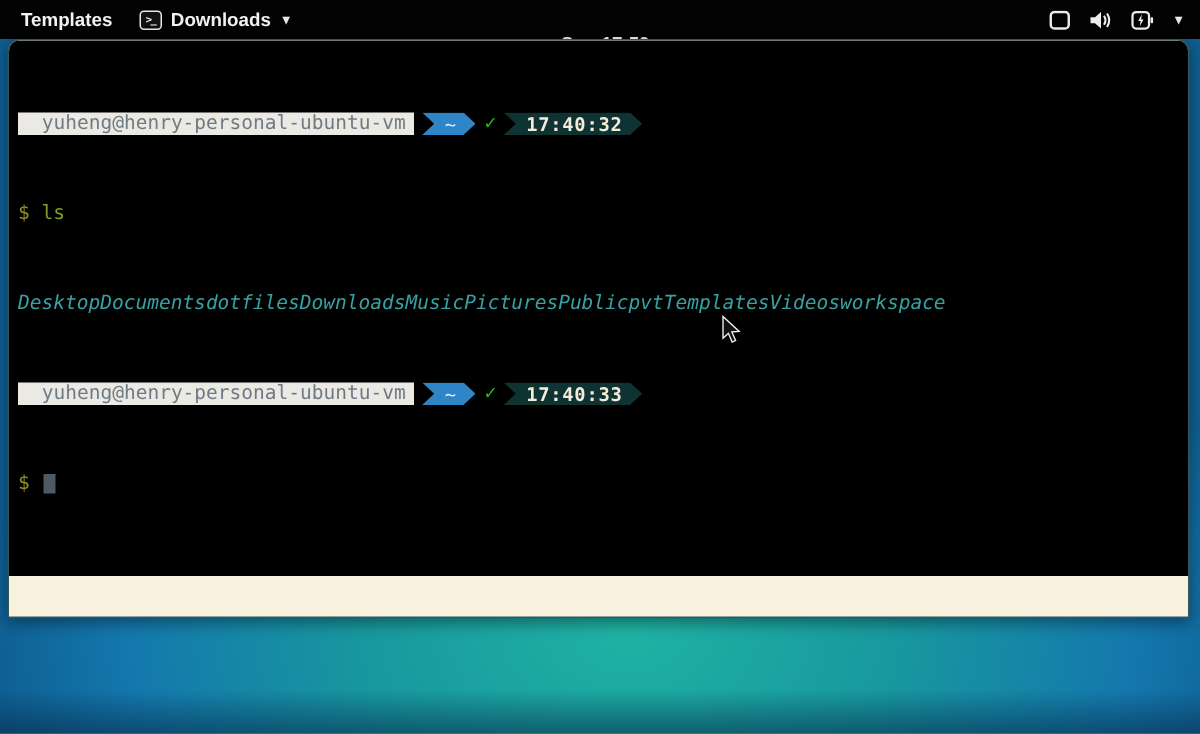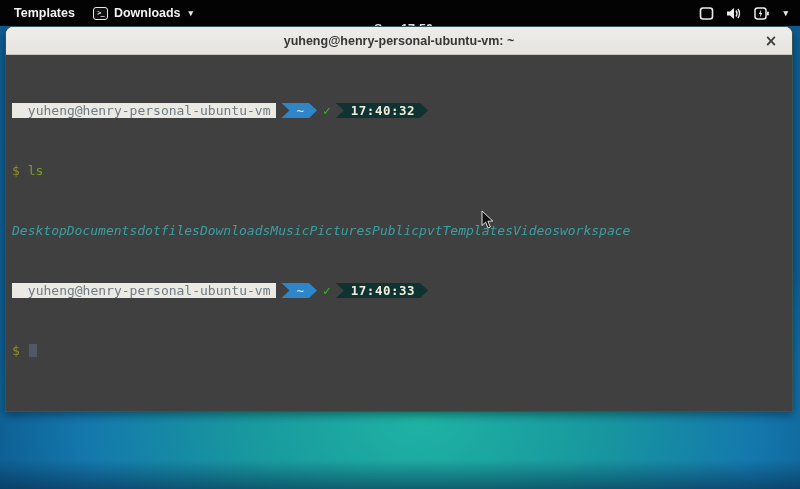--- a/index.html
+++ b/index.html
@@ -57,21 +57,21 @@
     position:relative;
     font-size:12.5px; font-weight:bold; color:#363636;
   }
   .close-btn {
     position:absolute; right:10px; top:0; width:22px; height:27px;
     display:flex; align-items:center; justify-content:center;
     font-size:15px; font-weight:bold; color:#3a3a3a; cursor:default;
     font-family:"DejaVu Sans", sans-serif;
   }
   .termbody {
-    height:357px; background:#404040;
+    height:357px; background:#000000;
     font-family:"DejaVu Sans Mono", monospace;
     font-size:13px; line-height:15px; color:#333;
     padding:3px 6px; white-space:pre;
   }
   .trow { height:15px; display:flex; align-items:center; }
 
   
   .seg-user {
     background:#ebe9e3; color:#6f7a84; padding:0 6px 0 8px; height:15px; line-height:15px;
   }
@@ -124,24 +124,20 @@
     <svg width="15" height="13" viewBox="0 0 15 13">
       <rect x="1" y="1" width="11" height="11" rx="2.5" fill="none" stroke="#ececec" stroke-width="1.5"></rect>
       <rect x="13" y="4.5" width="1.8" height="4" rx="0.8" fill="#ececec"></rect>
       <polygon points="7.2,2.5 4.8,7 6.4,7 5.8,10.5 8.4,6 6.8,6" fill="#ececec"></polygon>
     </svg>
     <span class="caret">▾</span>
   </div>
 </div>
 
 <div class="window">
-  <div class="titlebar">
-    <span>yuheng@henry-personal-ubuntu-vm: ~</span>
-    <span class="close-btn">×</span>
-  </div>
 
   <div class="termbody">
 
     <div class="trow">
       <span class="seg-user"> yuheng@henry-personal-ubuntu-vm</span>
       <span class="pl pl-path">~</span>
       <span class="check">✓</span>
       <span class="pl pl-time">17:40:32</span>
     </div>
 

